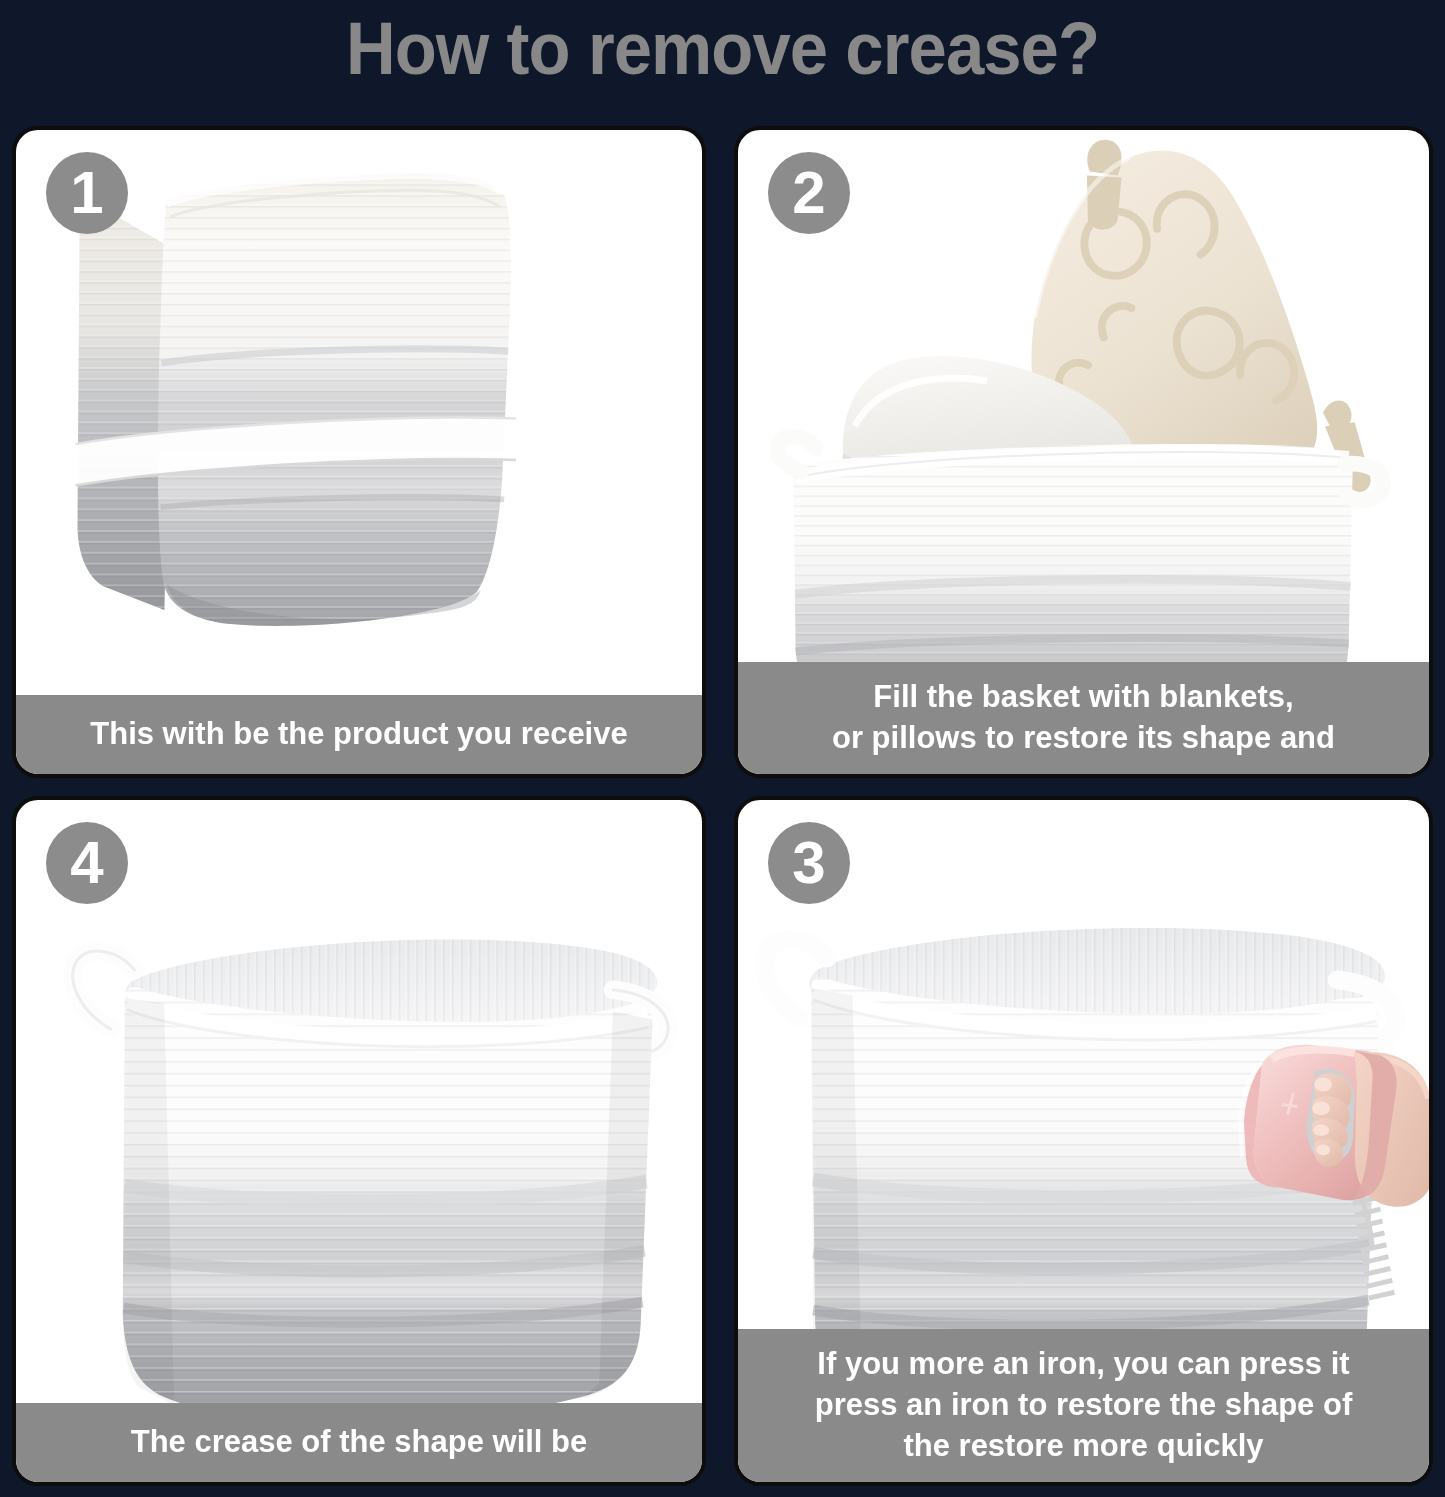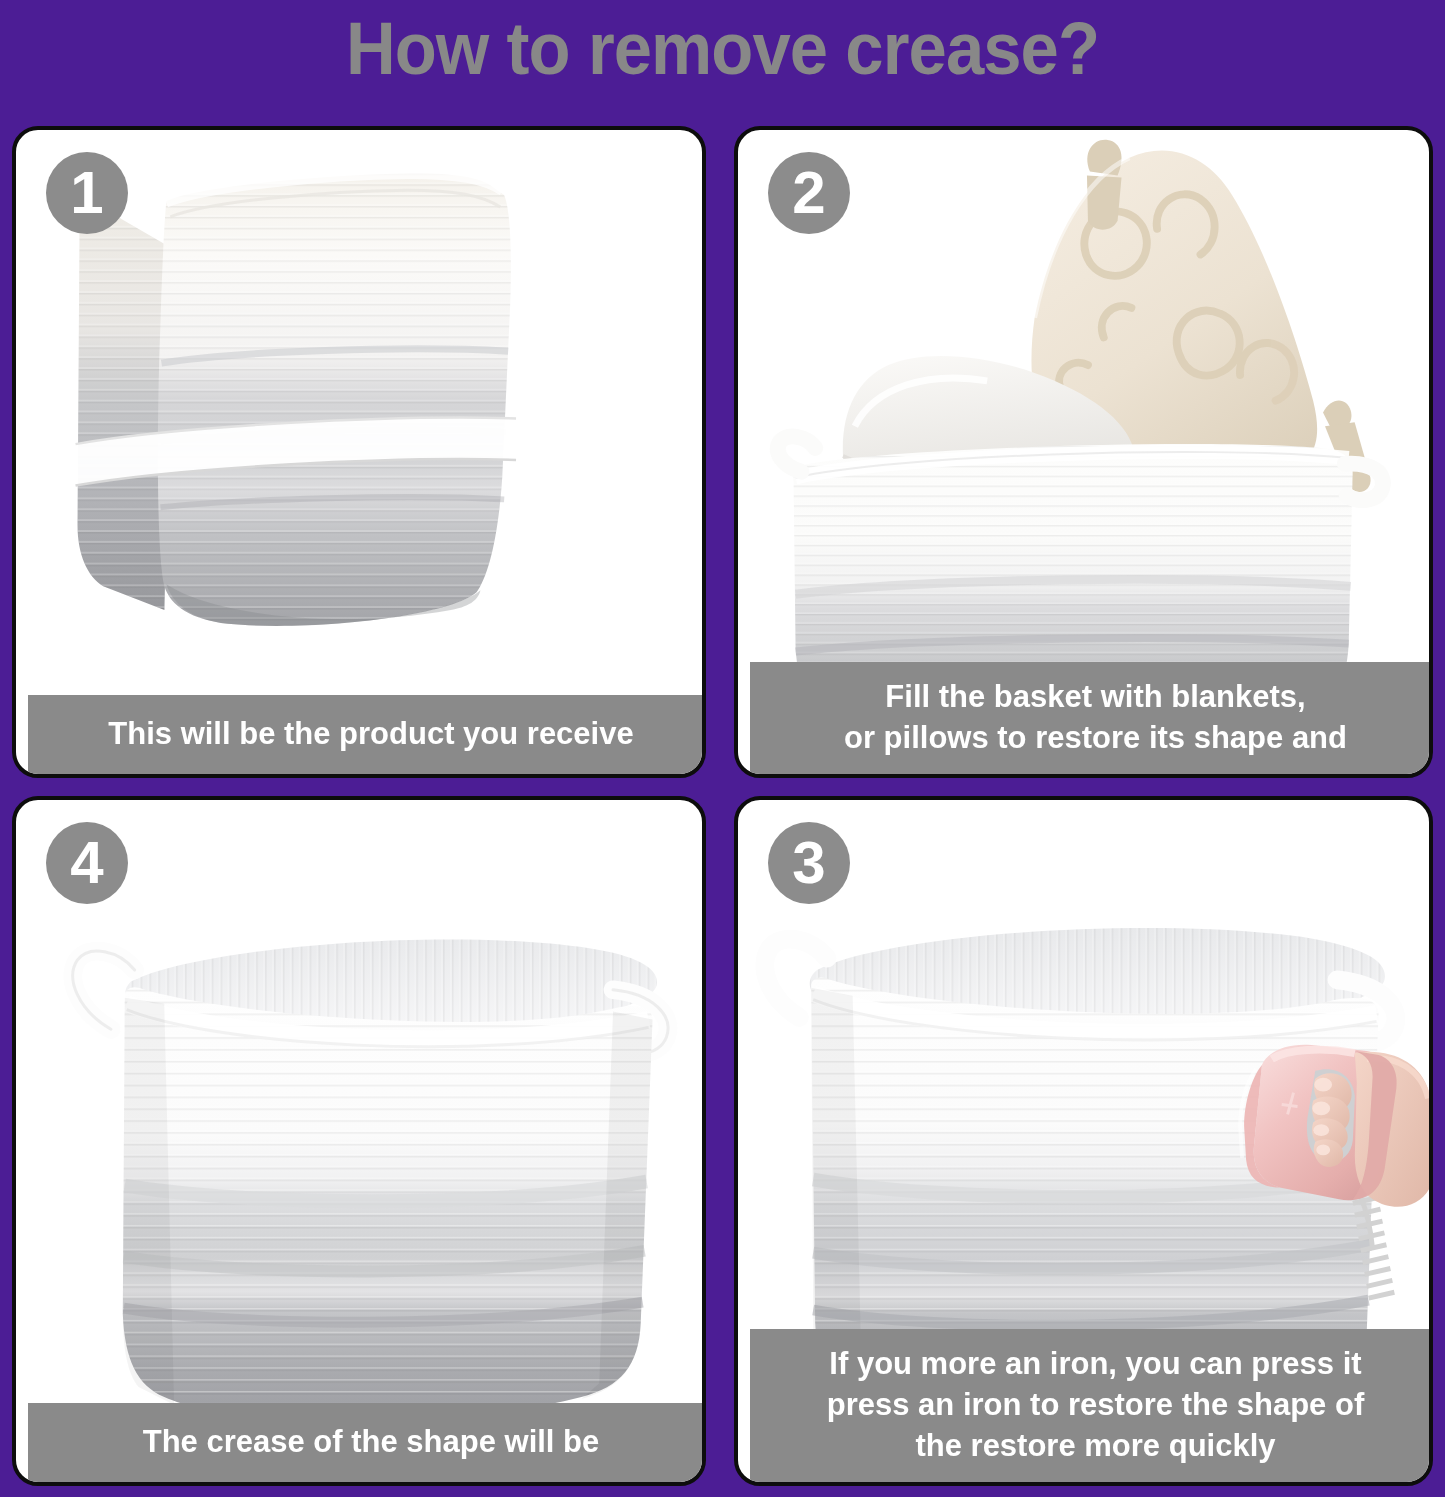--- a/index.html
+++ b/index.html
@@ -9,21 +9,21 @@
     height: 1497px;
     background: #ffffff;
     font-family: "Liberation Sans", sans-serif;
     overflow: hidden;
   }
 
   #page {
     position: relative;
     width: 1445px;
     height: 1497px;
-    background: #4c1d95;
+    background: #0f172a;
   }
 
   
   .title {
     position: absolute;
     left: 0;
     top: 6px;
     width: 1445px;
     text-align: center;
     font-family: "Liberation Sans", sans-serif;
@@ -76,21 +76,20 @@
     width: 100%;
     background: #8a8a8a;
     color: #ffffff;
     font-size: 31px;
     font-weight: bold;
     line-height: 41px;
     text-align: center;
     padding: 18px 14px 20px 14px;
     z-index: 25;
     font-family: "Liberation Sans", sans-serif;
-    margin-left: 12px;
   }
   .caption.tall { padding: 14px 12px 16px 12px; }
 
   
   .stage {
     position: absolute;
     left: 0; top: 0;
     width: 100%; height: 100%;
     z-index: 5;
   }
@@ -179,21 +178,21 @@
                    C 380 330, 160 342, 60 360 Z" fill="#ffffff" opacity="0.96"></path>
           <path d="M60 318 C 160 300, 380 288, 506 292" fill="none" stroke="#e3e3e3" stroke-width="2.5"></path>
           <path d="M60 360 C 160 342, 380 330, 506 334" fill="none" stroke="#d8d8d8" stroke-width="2.5"></path>
         </g>
       </svg>
     </div>
 
     <div class="badge">1</div>
 
     <div class="caption">
-      <div>This will be the product you receive</div>
+      <div>This with be the product you receive</div>
     </div>
   </div>
 
   <div class="panel p2">
 
     <div class="stage">
       <svg viewBox="0 0 699 652" preserveAspectRatio="xMidYMid meet">
         <defs>
           <linearGradient id="bk2" x1="0" y1="0" x2="0" y2="1">
             <stop offset="0.00" stop-color="#fdfdfc"></stop>

